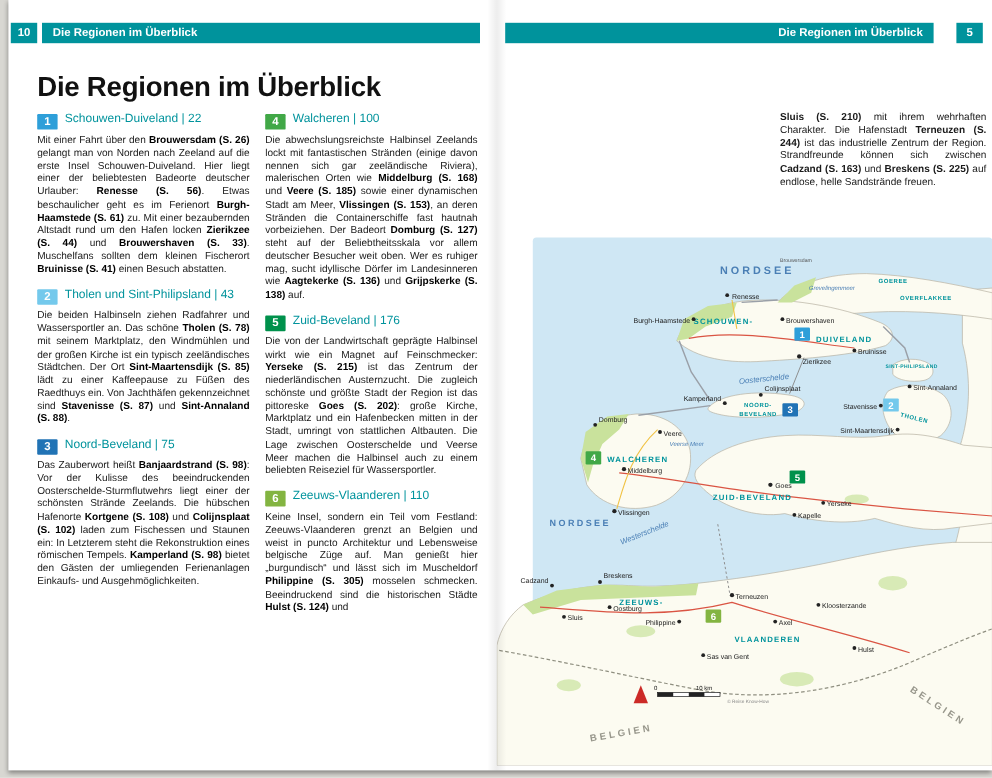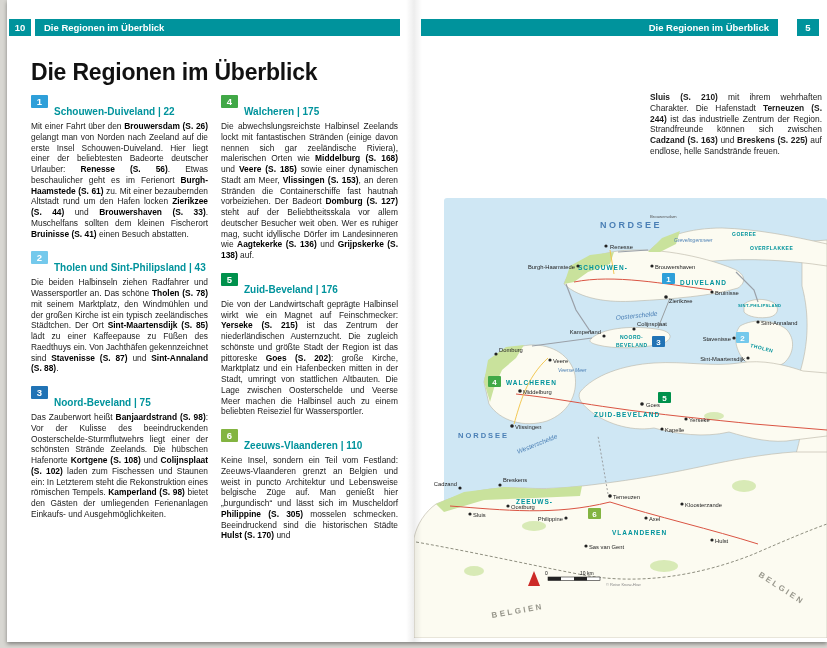--- a/index.html
+++ b/index.html
@@ -14,21 +14,21 @@
   .bar-l{left:28px;width:365px;padding-left:9px;box-sizing:border-box;text-align:left;}
   .bar-r{left:7px;width:357px;padding-right:9px;box-sizing:border-box;text-align:right;}
   .num-l{left:2px;}
   .num-r{left:383px;}
   .big-title{position:absolute;left:24px;top:44px;font-size:23px;font-weight:bold;color:#111;letter-spacing:-.2px;}
   .cols{position:absolute;left:24px;top:94px;width:368px;display:flex;gap:13px;}
   .col{width:177px;}
   .rblock{margin-bottom:11px;}
   .rhead{display:flex;align-items:flex-start;margin-bottom:3px;}
   .rnum{width:17px;height:13px;flex:0 0 17px;display:flex;align-items:center;justify-content:center;color:#fff;font-weight:bold;font-size:9.5px;border-radius:1px;margin-right:6px;margin-top:1px;}
-  .rtitle{font-size:10px;font-weight:bold;color:#00939c;line-height:1.2;margin-top:12px;}
+  .rtitle{font-size:10px;font-weight:normal;color:#00939c;line-height:1.2;}
   .rbody{font-size:8.4px;line-height:1.28;color:#1a1a1a;text-align:justify;hyphens:auto;}
   .rbody b{color:#000;}
   .continuation{position:absolute;left:236px;top:92px;width:172px;background:#fff;padding-bottom:8px;font-size:8.4px;line-height:1.28;color:#1a1a1a;text-align:justify;hyphens:auto;}
   .mapwrap{position:absolute;left:0;top:186px;width:413px;height:452px;}
   svg .t-sea{fill:#4a7fb5;font-weight:bold;letter-spacing:2.5px;font-size:9px;}
   svg .t-sea2{fill:#4a7fb5;font-weight:bold;letter-spacing:2px;font-size:7.5px;}
   svg .t-water{fill:#4a7fb5;font-style:italic;font-size:6.5px;}
   svg .t-water-s{fill:#4a7fb5;font-style:italic;font-size:5px;}
   svg .t-region{fill:#00939c;font-weight:bold;font-size:6.5px;letter-spacing:1px;}
   svg .t-region-s{fill:#00939c;font-weight:bold;font-size:5px;letter-spacing:.5px;}
@@ -85,39 +85,39 @@
             </div>
             <div class="rbody">Das Zauberwort heißt <b>Banjaardstrand (S. 98)</b>: Vor der Kulisse des beeindruckenden Oosterschelde-Sturmflutwehrs liegt einer der schönsten Strände Zeelands. Die hübschen Hafenorte <b>Kortgene (S. 108)</b> und <b>Colijnsplaat (S. 102)</b> laden zum Fischessen und Staunen ein: In Letzterem steht die Rekonstruktion eines römischen Tempels. <b>Kamperland (S. 98)</b> bietet den Gästen der umliegenden Ferienanlagen Einkaufs- und Ausgehmöglichkeiten.</div>
           </div>
 
         </div>
         <div class="col">
 
           <div class="rblock">
             <div class="rhead">
               <div class="rnum" style="background-color: rgb(65, 168, 71);">4</div>
-              <div class="rtitle">Walcheren | 175</div>
+              <div class="rtitle">Walcheren | 100</div>
             </div>
             <div class="rbody">Die abwechslungsreichste Halbinsel Zeelands lockt mit fantastischen Stränden (einige davon nennen sich gar zeeländische Riviera), malerischen Orten wie <b>Middelburg (S. 168)</b> und <b>Veere (S. 185)</b> sowie einer dynamischen Stadt am Meer, <b>Vlissingen (S. 153)</b>, an deren Stränden die Containerschiffe fast hautnah vorbeiziehen. Der Badeort <b>Domburg (S. 127)</b> steht auf der Beliebtheitsskala vor allem deutscher Besucher weit oben. Wer es ruhiger mag, sucht idyllische Dörfer im Landesinneren wie <b>Aagtekerke (S. 136)</b> und <b>Grijpskerke (S. 138)</b> auf.</div>
           </div>
 
           <div class="rblock">
             <div class="rhead">
               <div class="rnum" style="background-color: rgb(0, 145, 76);">5</div>
               <div class="rtitle">Zuid-Beveland | 176</div>
             </div>
             <div class="rbody">Die von der Landwirtschaft geprägte Halbinsel wirkt wie ein Magnet auf Feinschmecker: <b>Yerseke (S. 215)</b> ist das Zentrum der niederländischen Austernzucht. Die zugleich schönste und größte Stadt der Region ist das pittoreske <b>Goes (S. 202)</b>: große Kirche, Marktplatz und ein Hafenbecken mitten in der Stadt, umringt von stattlichen Altbauten. Die Lage zwischen Oosterschelde und Veerse Meer machen die Halbinsel auch zu einem beliebten Reiseziel für Wassersportler.</div>
           </div>
 
           <div class="rblock">
             <div class="rhead">
               <div class="rnum" style="background-color: rgb(131, 180, 65);">6</div>
               <div class="rtitle">Zeeuws-Vlaanderen | 110</div>
             </div>
-            <div class="rbody">Keine Insel, sondern ein Teil vom Festland: Zeeuws-Vlaanderen grenzt an Belgien und weist in puncto Architektur und Lebensweise belgische Züge auf. Man genießt hier „burgundisch“ und lässt sich im Muscheldorf <b>Philippine (S. 305)</b> mosselen schmecken. Beeindruckend sind die historischen Städte <b>Hulst (S. 170)</b> und</div>
+            <div class="rbody">Keine Insel, sondern ein Teil vom Festland: Zeeuws-Vlaanderen grenzt an Belgien und weist in puncto Architektur und Lebensweise belgische Züge auf. Man genießt hier „burgundisch“ und lässt sich im Muscheldorf <b>Philippine (S. 305)</b> mosselen schmecken. Beeindruckend sind die historischen Städte <b>Hulst (S. 124)</b> und</div>
           </div>
 
         </div>
       </div>
     </div>
 
     <div class="page-right">
       <div class="hbar bar-r" style="background-color: rgb(0, 147, 156);">Die Regionen im Überblick</div>
       <div class="hnum num-r" style="background-color: rgb(0, 147, 156);">5</div>
 

